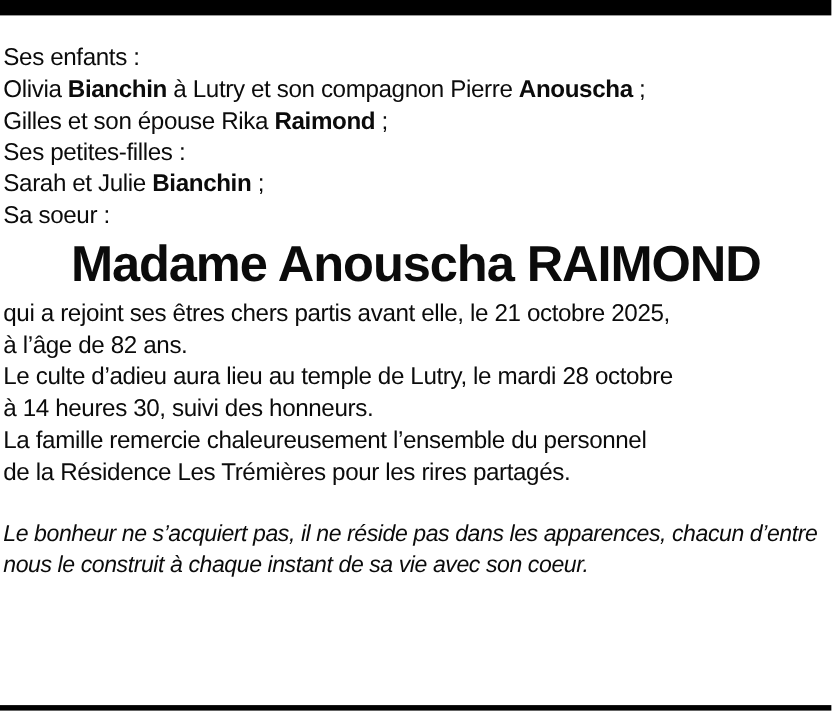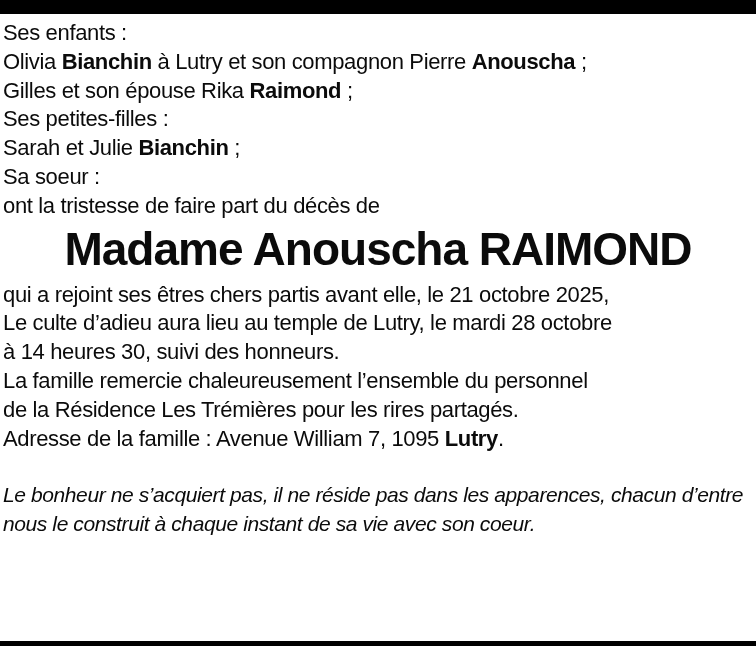--- a/index.html
+++ b/index.html
@@ -14,21 +14,21 @@
     font-family: "Liberation Sans", sans-serif;
     position: relative;
     overflow: hidden;
   }
   .top-bar {
     height: 14px;
     width: 756px;
     background: #000000;
   }
   .content {
-    padding: 5px 3px 0 3px;
+    padding: 24px 3px 0 3px;
   }
   .line {
     font-size: 22px;
     line-height: 28.8px;
     letter-spacing: -0.35px;
     white-space: nowrap;
   }
   .bold {
     font-weight: bold;
   }
@@ -66,32 +66,31 @@
 
 <div class="content">
 
   <div class="intro">
     <div class="line"><span>Ses enfants :</span></div>
     <div class="line"><span>Olivia </span><span class="bold">Bianchin</span><span> à Lutry et son compagnon Pierre </span><span class="bold">Anouscha</span><span> ;</span></div>
     <div class="line"><span>Gilles et son épouse Rika </span><span class="bold">Raimond</span><span> ;</span></div>
     <div class="line"><span>Ses petites-filles :</span></div>
     <div class="line"><span>Sarah et Julie </span><span class="bold">Bianchin</span><span> ;</span></div>
     <div class="line"><span>Sa soeur :</span></div>
-    <div class="line"><span>ont la tristesse de faire part du décès de</span></div>
   </div>
 
   <div class="title">Madame Anouscha RAIMOND</div>
 
   <div class="body">
     <div class="line"><span>qui a rejoint ses êtres chers partis avant elle, le 21 octobre 2025,</span></div>
+    <div class="line"><span>à l’âge de 82 ans.</span></div>
     <div class="line"><span>Le culte d’adieu aura lieu au temple de Lutry, le mardi 28 octobre</span></div>
     <div class="line"><span>à 14 heures 30, suivi des honneurs.</span></div>
     <div class="line"><span>La famille remercie chaleureusement l’ensemble du personnel</span></div>
     <div class="line"><span>de la Résidence Les Trémières pour les rires partagés.</span></div>
-    <div class="line"><span>Adresse de la famille : Avenue William 7, 1095 </span><span class="bold">Lutry</span><span>.</span></div>
   </div>
 
   <div class="quote">
     <div class="line">Le bonheur ne s’acquiert pas, il ne réside pas dans les apparences, chacun d’entre</div>
     <div class="line">nous le construit à chaque instant de sa vie avec son coeur.</div>
   </div>
 
 </div>
 
 <div class="bottom-bar"></div>

